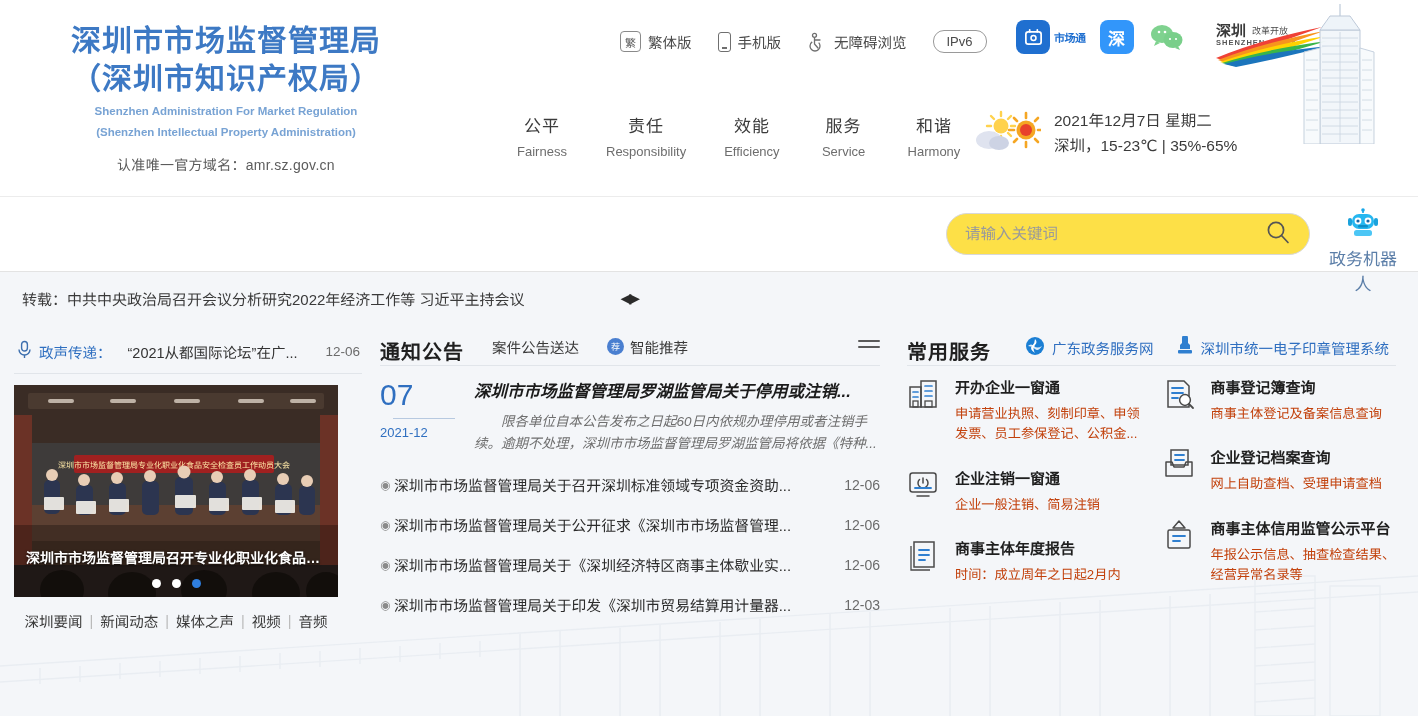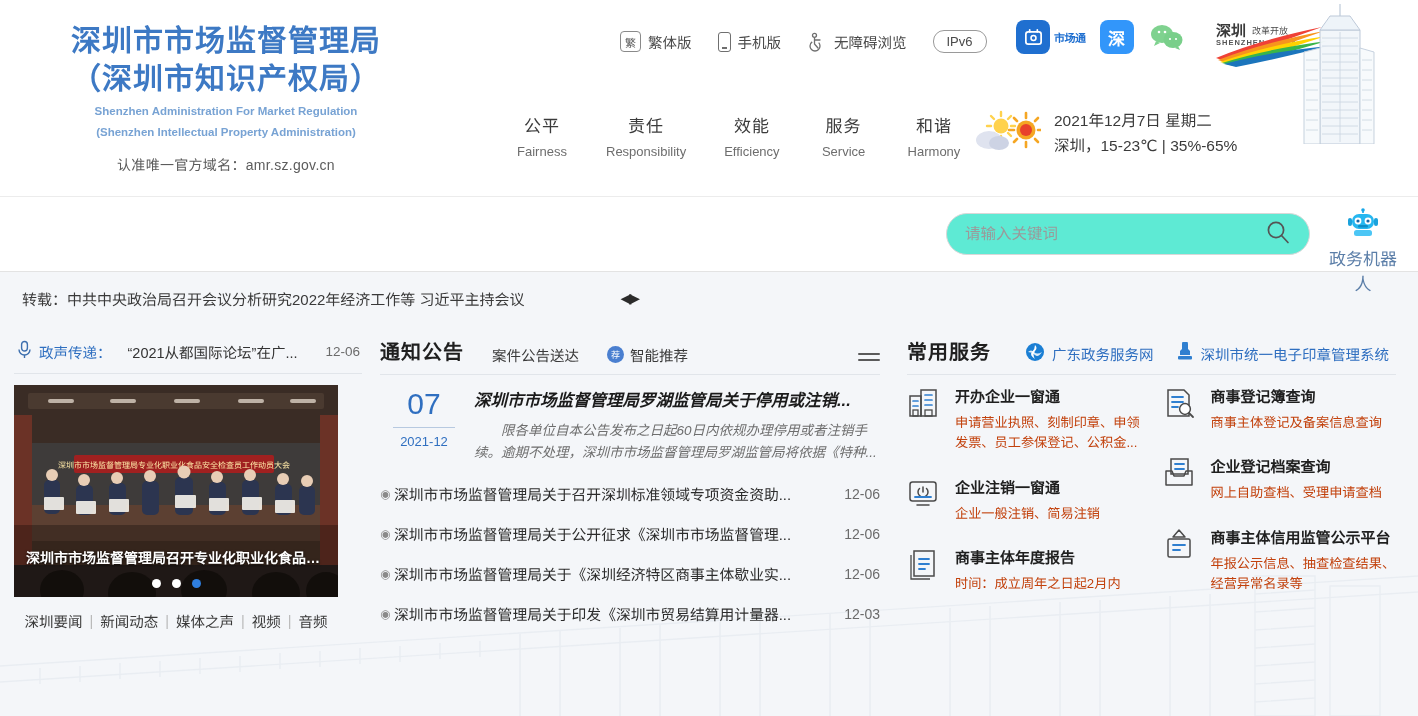--- a/index.html
+++ b/index.html
@@ -68,21 +68,21 @@
   .nav-item.active::before {
     content: ""; position: absolute; left: 50%; transform: translateX(-50%); top: -29px;
     width: 82px; height: 4px; background: #2f6fc0;
   }
   .nav-item.active::after {
     content: ""; position: absolute; left: 50%; transform: translateX(-50%); top: -25px;
     width: 0; height: 0; border-left: 9px solid transparent; border-right: 9px solid transparent;
     border-top: 9px solid #2f6fc0;
   }
   .search-box { position: absolute; right: 108px; top: 16px; width: 364px; height: 42px;
-                border: 1px solid #d8d8d8; border-radius: 21px; display: flex; align-items: center; padding: 0 18px; background: #5eead4; }
+                border: 1px solid #d8d8d8; border-radius: 21px; display: flex; align-items: center; padding: 0 18px; background: #fde047; }
   .search-input { flex: 1; border: none; outline: none; font-size: 15.5px; color: #333;
                   font-family: "Liberation Sans","DejaVu Sans", sans-serif; background: transparent; }
   .search-input::placeholder { color: #9a9a9a; }
   .robot { position: absolute; right: 14px; top: 11px; width: 82px; text-align: center; cursor: pointer; }
   .robot-label { font-size: 17px; color: #5b7ea8; margin-top: 1px; }
 
   
   .ticker { height: 52px; background: #f4f6f9; display: flex; align-items: center; padding: 0 22px; }
   .ticker-text { font-size: 15px; color: #3a3a3a; }
   .ticker-arrows { margin-left: 96px; font-size: 14px; color: #2b2b2b; letter-spacing: -2px; cursor: pointer; }
@@ -106,31 +106,31 @@
                   text-shadow: 0 1px 3px rgba(0,0,0,.85); }
   .dots { position: absolute; bottom: 9px; left: 0; right: 0; display: flex; justify-content: center; gap: 11px; }
   .dot { width: 9px; height: 9px; border-radius: 50%; background: #ffffff; cursor: pointer; }
   .dot.active { background: #2f7fe0; }
   .bottom-links { margin-top: 13px; width: 324px; display: flex; align-items: center; justify-content: center; font-size: 14.5px; color: #3a3a3a; }
   .bl { cursor: pointer; }
   .bl-sep { color: #b9b9b9; margin: 0 7px; }
 
   
   .col-mid { width: 500px; flex: 0 0 500px; margin-left: 18px; }
-  .sec-head { display: flex; align-items: flex-end; padding-bottom: 9px; border-bottom: 1px solid #e1e5ea; }
+  .sec-head { display: flex; align-items: flex-start; border-bottom: 1px solid #e1e5ea; }
   .sec-title { font-size: 20px; font-weight: bold; color: #1f1f1f; letter-spacing: 1px; }
   .sec-link { font-size: 14.5px; color: #3a3a3a; margin-left: 28px; cursor: pointer; }
   .sec-link.with-ico { display: flex; align-items: center; gap: 6px; }
   .badge-ico { width: 17px; height: 17px; border-radius: 50%; background: #4a7fd0; color: #fff;
                font-size: 9px; display: flex; align-items: center; justify-content: center; }
   .more-ico { margin-left: auto; cursor: pointer; width: 22px; }
   .more-ico div { height: 2px; background: #5a5a5a; margin: 4px 0; border-radius: 1px; }
 
   .feature { display: flex; padding: 12px 0 6px; }
-  .feat-date { width: 88px; flex: 0 0 88px; text-align: center; }
+  .feat-date { width: 88px; flex: 0 0 88px; }
   .fd-day { font-size: 30px; color: #2f6fc0; line-height: 1.1; font-weight: 300; }
   .fd-sep { width: 62px; height: 1px; background: #b7c9e0; margin: 7px auto 6px; }
   .fd-ym { font-size: 13px; color: #2f6fc0; }
   .feat-body { flex: 1; padding-left: 6px; font-style: italic; }
   .feat-title { font-size: 16.5px; font-weight: bold; color: #1b1b1b; white-space: nowrap; overflow: hidden; text-overflow: ellipsis; }
   .feat-desc { margin-top: 9px; font-size: 13.5px; color: #6e6e6e; line-height: 1.62; text-indent: 2em;
                display: -webkit-box; -webkit-line-clamp: 2; -webkit-box-orient: vertical; overflow: hidden; }
 
   .news-list { margin-top: 4px; }
   .news-item { display: flex; align-items: center; height: 40px; cursor: pointer; }

